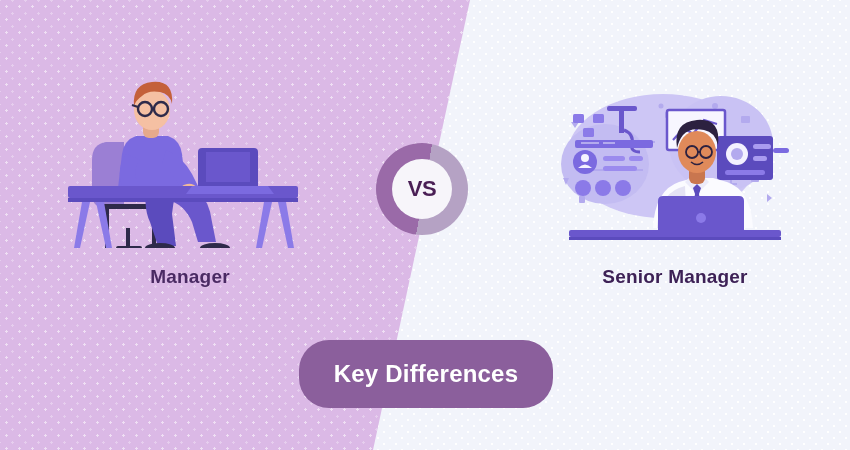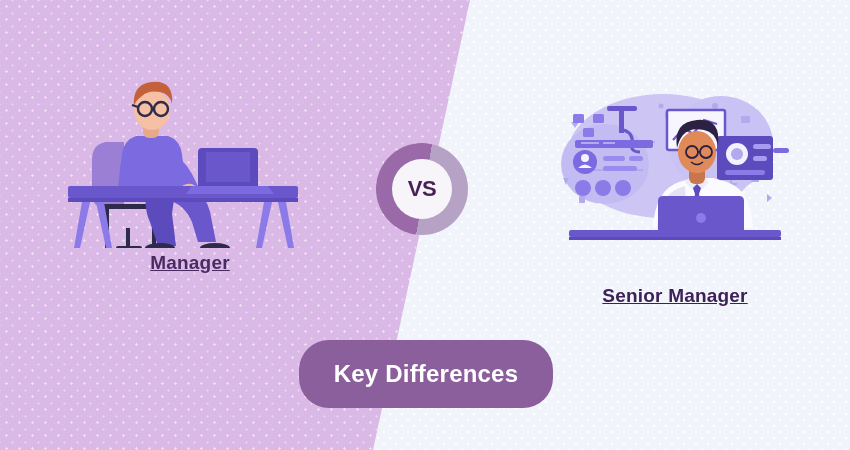--- a/index.html
+++ b/index.html
@@ -63,36 +63,35 @@
   .panel {
     position: absolute;
     top: 78px;
     height: 225px;
     display: flex;
     flex-direction: column;
     align-items: center;
     justify-content: flex-start;
   }
   .panel-left  { left: 60px;  width: 260px; }
-  .panel-right { left: 545px; width: 260px; gap: 33px; }
+  .panel-right { left: 545px; width: 260px; }
 
   .illus-wrap {
     position: relative;
     width: 100%;
     height: 170px;
   }
 
   .role-label {
-    margin-top: 4px;
+    margin-top: 18px;
     font-size: 19px;
     font-weight: 700;
     color: #4a2a63;
     letter-spacing: 0.2px;
     text-align: center;
-    text-decoration: underline;
   }
   .role-label.right { color: #3d2156; }
 
   
   .vs-badge {
     position: absolute;
     left: 376px;
     top: 143px;
     width: 92px;
     height: 92px;

